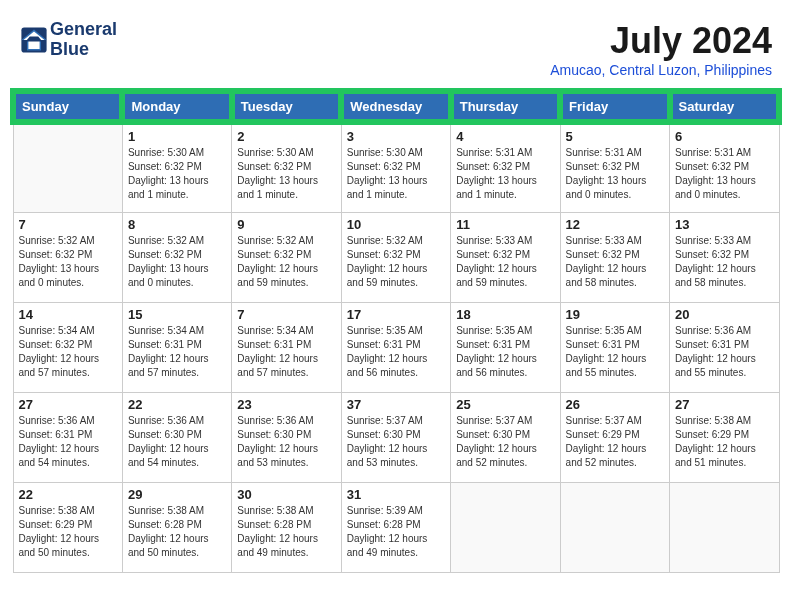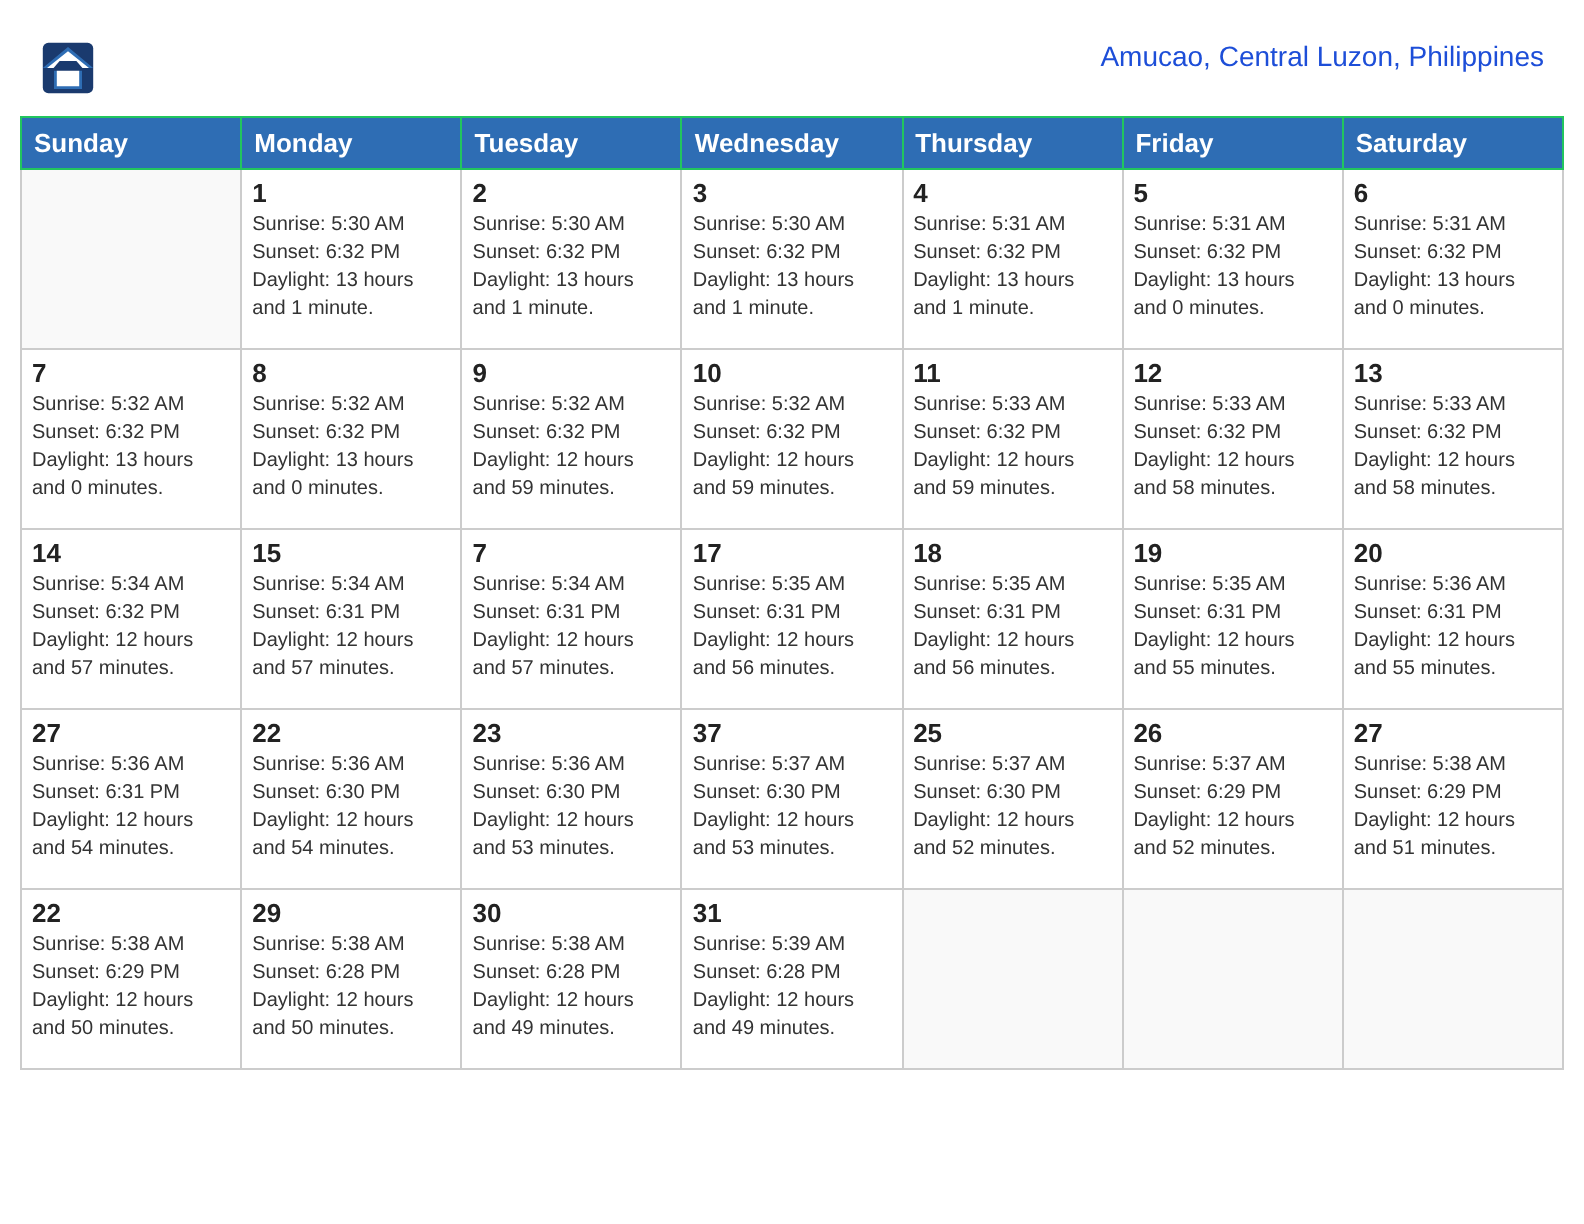--- a/index.html
+++ b/index.html
@@ -47,21 +47,21 @@
       width: 100%;
       border-collapse: collapse;
       margin-top: 5px;
     }
     .calendar th {
       background-color: #2e6db4;
       color: #fff;
       text-align: left;
       padding: 5px 6px;
       font-size: 13px;
-      border: 1px solid #22c55e;
+      border: 6px solid #22c55e;
     }
     .calendar td {
       border: 1px solid #ccc;
       vertical-align: top;
       padding: 4px 5px;
       width: calc(100% / 7);
       min-height: 80px;
     }
     .day-number {
       font-size: 13px;
@@ -86,22 +86,27 @@
 <body>
 
 <div class="header">
   <div class="logo">
     <svg class="logo-icon" viewBox="0 0 40 40">
       <rect x="2" y="2" width="36" height="36" rx="4" fill="#1a3a6e"></rect>
       <polygon points="20,5 38,20 30,20 30,35 10,35 10,20 2,20" fill="#2e6db4"></polygon>
       <polygon points="20,8 35,20 28,20 28,33 12,33 12,20 5,20" fill="#fff"></polygon>
       <polygon points="14,15 26,15 32,22 8,22" fill="#1a3a6e"></polygon>
     </svg>
+    <div class="logo-text">
+      <div>General</div>
+      <div>Blue</div>
+    </div>
   </div>
   <div class="title-section">
+    <div class="month-title">July 2024</div>
     <div class="location-title">Amucao, Central Luzon, Philippines</div>
   </div>
 </div>
 
 <table class="calendar">
   <thead>
     <tr>
     <th>Sunday</th>
         <th>Monday</th>
         <th>Tuesday</th>

